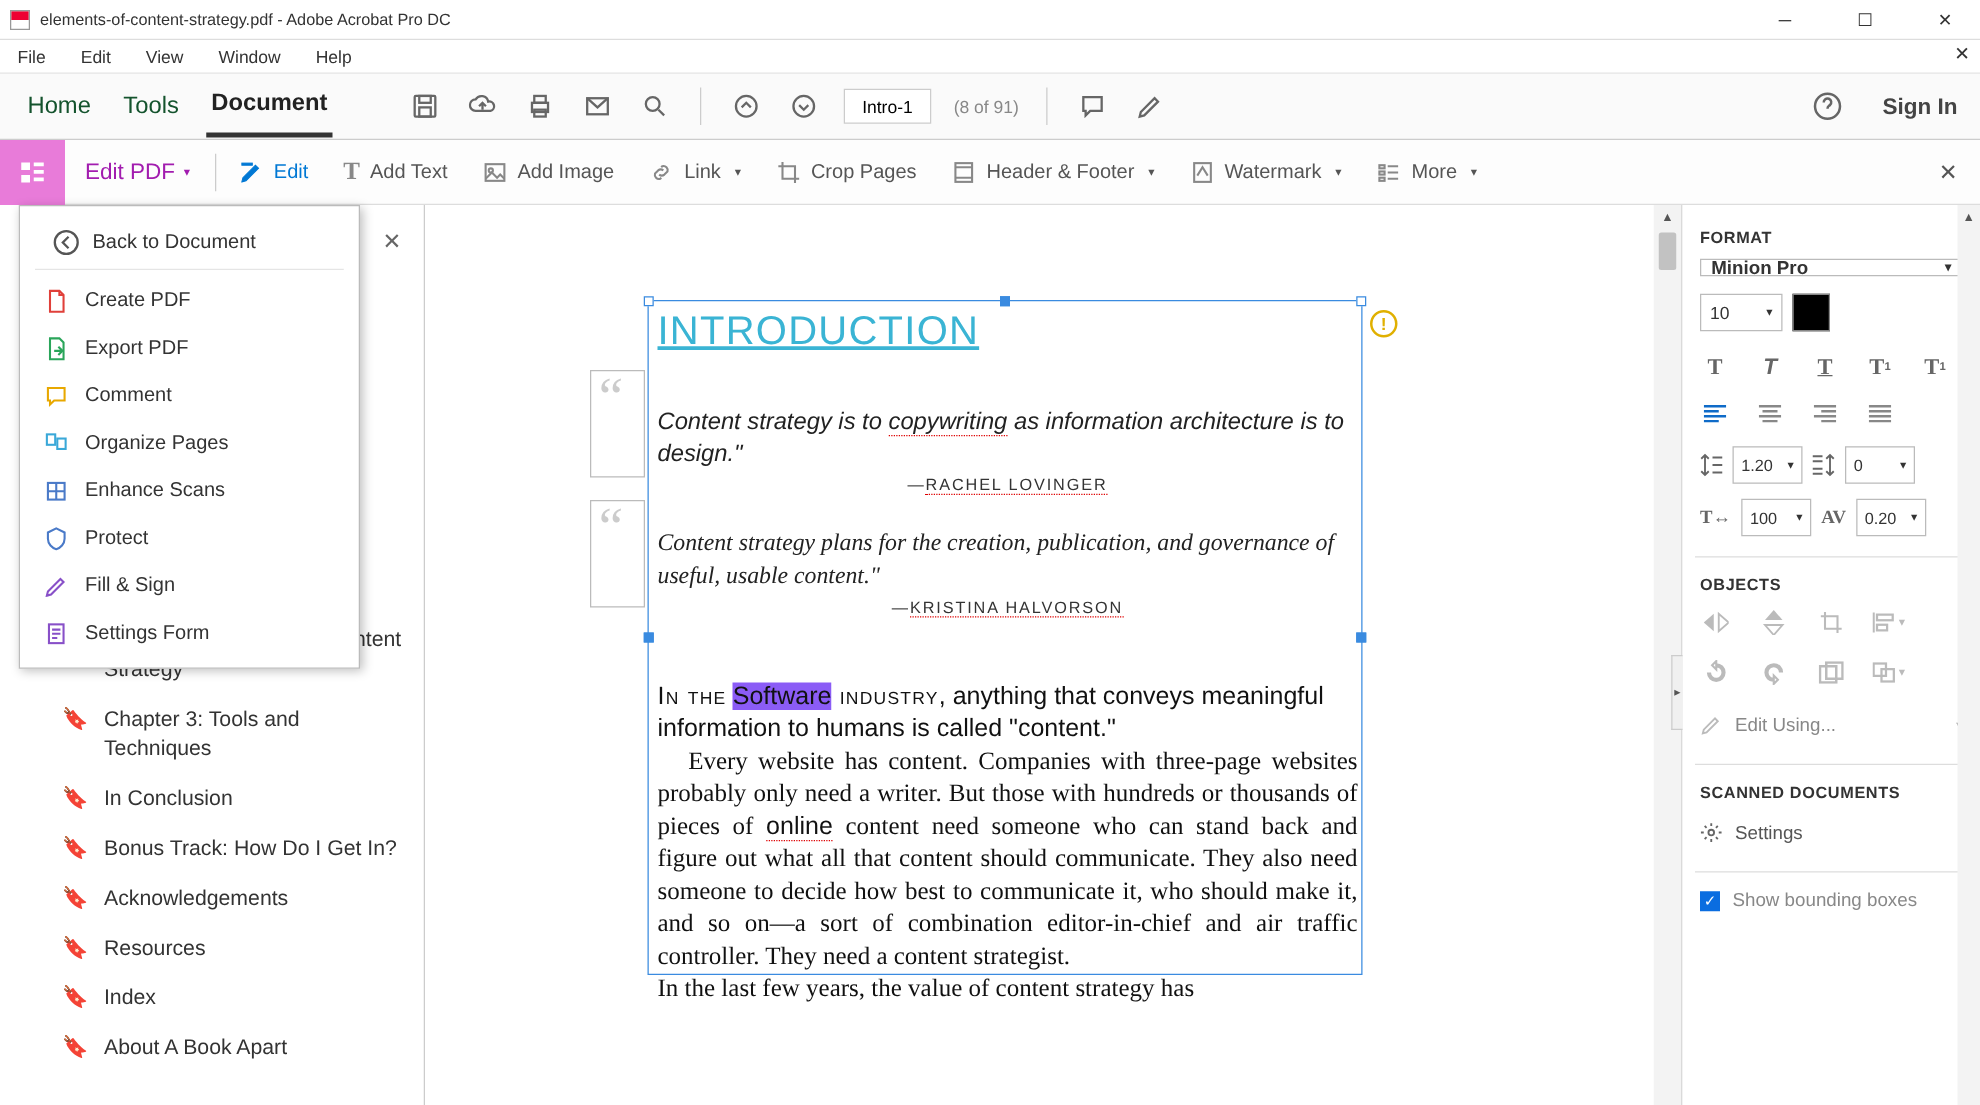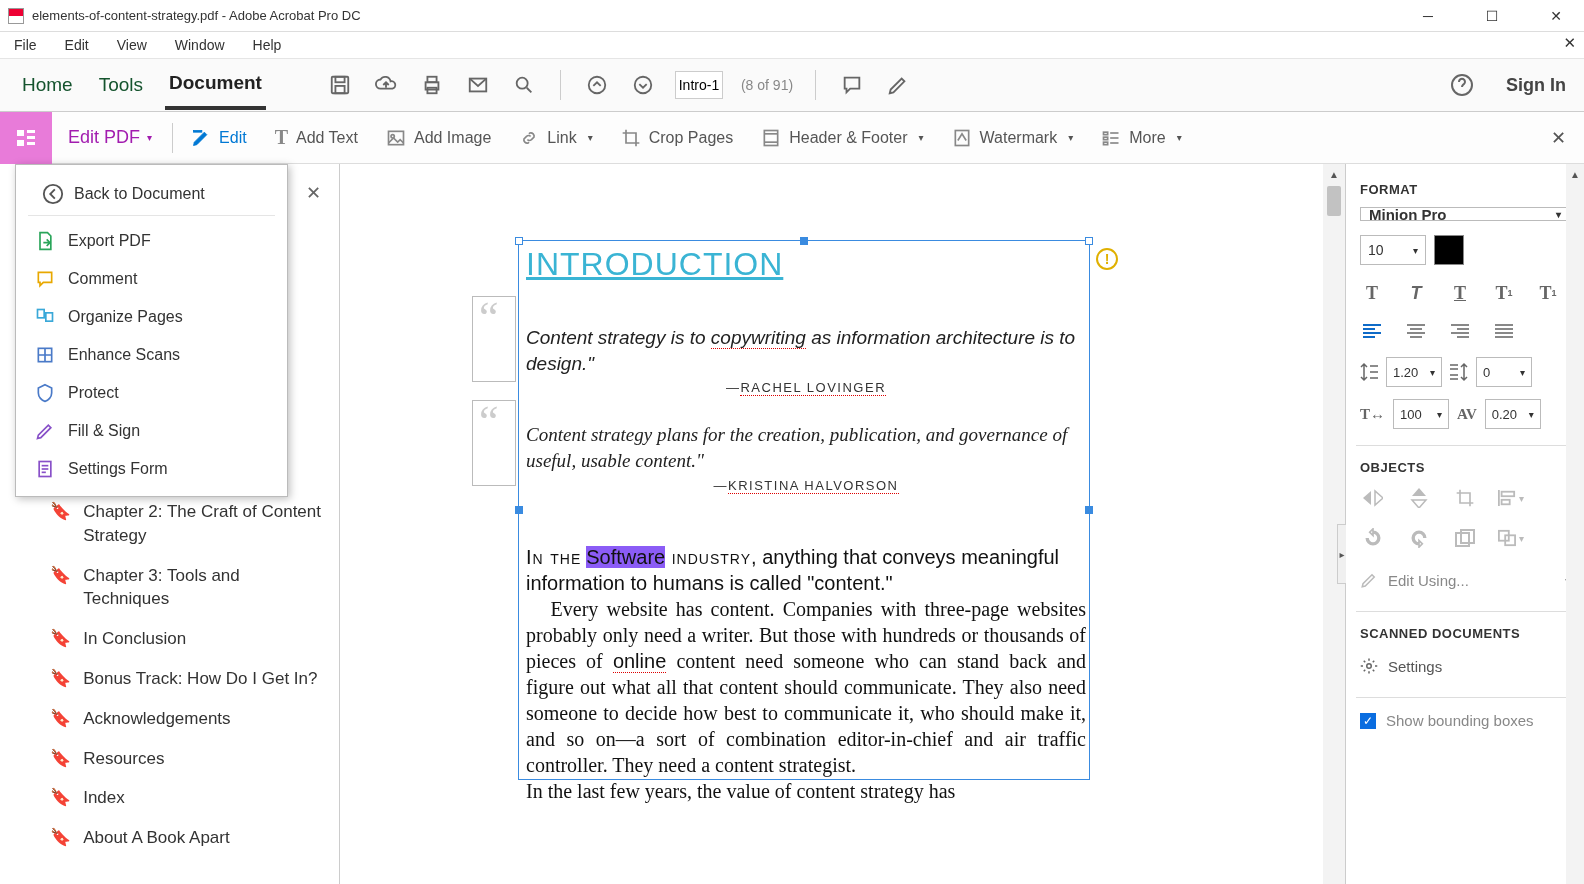--- a/index.html
+++ b/index.html
@@ -16,21 +16,21 @@
 .menubar { height: 26px; display: flex; align-items: center; padding: 0 8px; gap: 16px; font-size: 14px; color: #333; position: relative; }
 .menubar .menu-item { padding: 2px 6px; cursor: pointer; }
 .menubar .close-x { position: absolute; right: 8px; top: 2px; cursor: pointer; font-size: 15px; }
 
 
 .toolbar { height: 54px; display: flex; align-items: center; padding: 0 18px; border-top: 1px solid #e5e5e5; border-bottom: 1px solid #ccc; background: #fafafa; gap: 18px; }
 .toolbar .tab { font-size: 19px; color: #14532d; padding: 12px 4px; cursor: pointer; }
 .toolbar .tab.active { color: #222; font-weight: 600; border-bottom: 4px solid #333; }
 .tool-icon { width: 28px; height: 28px; display: flex; align-items: center; justify-content: center; color: #666; cursor: pointer; }
 .tool-sep { width: 1px; height: 30px; background: #ccc; margin: 0 4px; }
-.page-input { width: 48px; height: 28px; text-align: center; border: 1px solid #ccc; font-size: 14px; }
+.page-input { width: 70px; height: 28px; text-align: center; border: 1px solid #ccc; font-size: 14px; }
 .page-count { font-size: 14px; color: #888; }
 .toolbar .spacer { flex: 1; }
 .signin { font-size: 18px; font-weight: 600; color: #444; margin-left: 12px; cursor: pointer; }
 
 
 .edit-toolbar { height: 52px; display: flex; align-items: center; border-bottom: 1px solid #ddd; background: #fdfdfd; }
 .edit-left-box { width: 52px; height: 52px; background: #e87bd9; display: flex; align-items: center; justify-content: center; }
 .edit-left-box svg { fill: #fff; }
 .edit-pdf-label { padding: 0 16px; font-size: 18px; color: #a21caf; cursor: pointer; display: flex; align-items: center; gap: 4px; }
 .edit-tool { display: flex; align-items: center; gap: 8px; padding: 0 14px; color: #555; cursor: pointer; font-size: 16px; }
@@ -334,20 +334,29 @@
   <div class="popup-menu">
     <div class="popup-back">
       <svg width="22" height="22" viewBox="0 0 24 24" fill="none" stroke="#555" stroke-width="2">
           <circle cx="12" cy="12" r="10"></circle>
           <path d="M14 7l-5 5 5 5"></path>
         </svg>
       <span>Back to Document</span>
     </div>
     <div class="popup-item">
         <span class="picon">
+          <svg width="20" height="20" viewBox="0 0 24 24" fill="none" stroke="#e0403a" stroke-width="2">
+            <path d="M6 2h9l4 4v16H6z"></path>
+            <path d="M15 2v4h4"></path>
+          </svg>
+        </span>
+        <span>Create PDF</span>
+      </div>
+    <div class="popup-item">
+        <span class="picon">
           <svg width="20" height="20" viewBox="0 0 24 24" fill="none" stroke="#2aa55a" stroke-width="2">
             <path d="M6 2h9l4 4v16H6z"></path>
             <path d="M10 14h8M14 10l4 4-4 4"></path>
           </svg>
         </span>
         <span>Export PDF</span>
       </div>
     <div class="popup-item">
         <span class="picon">
           <svg width="20" height="20" viewBox="0 0 24 24" fill="none" stroke="#e8a800" stroke-width="2">

